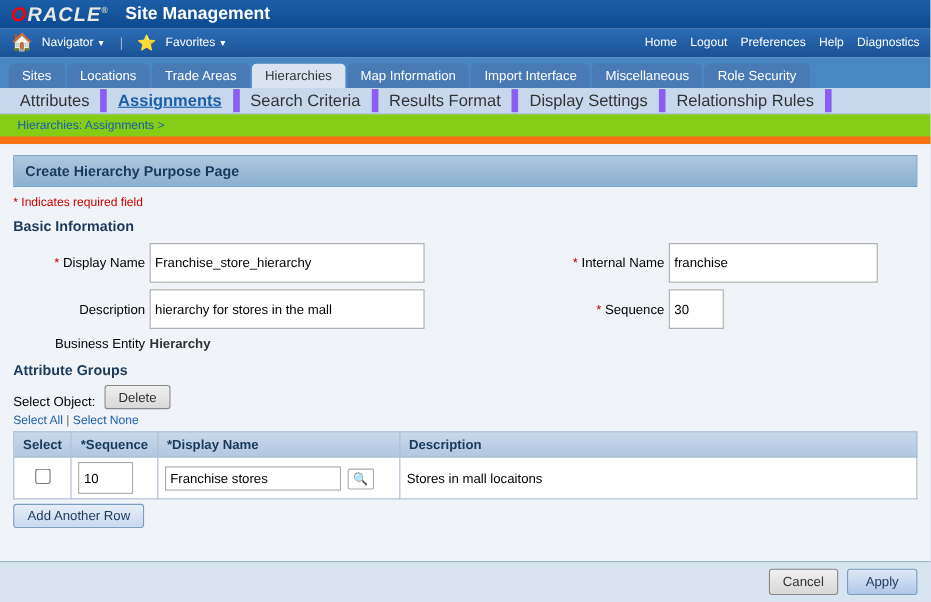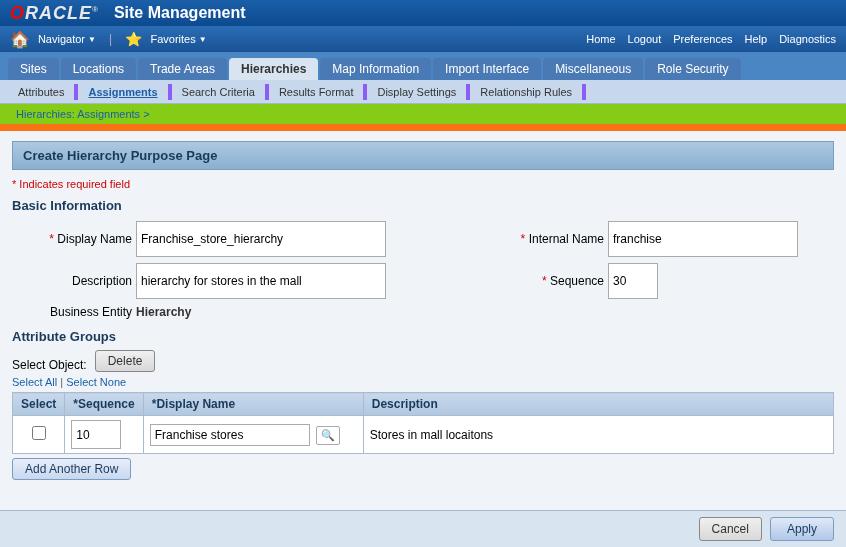--- a/index.html
+++ b/index.html
@@ -15,25 +15,25 @@
     .nav-bar { background: linear-gradient(180deg, #2a6db5 0%, #1a5295 100%); height: 26px; display: flex; align-items: center; padding: 0 10px; justify-content: space-between; }
     .nav-left { display: flex; align-items: center; gap: 5px; }
     .nav-right { display: flex; align-items: center; gap: 12px; color: white; font-size: 11px; }
     .nav-btn { color: white; font-size: 11px; background: none; border: none; cursor: pointer; display: flex; align-items: center; gap: 3px; }
     .nav-btn::after { content: '▼'; font-size: 8px; }
     .nav-link { color: white; font-size: 11px; cursor: pointer; text-decoration: none; }
 
     
     .tabs-main { background: #4a86c4; display: flex; align-items: flex-end; padding: 0 8px; height: 28px; }
     .tab { padding: 4px 12px; font-size: 12px; cursor: pointer; border-radius: 4px 4px 0 0; color: white; background: #4a7ab5; margin-right: 2px; }
-    .tab.active { background: #d8e4f0; color: #333; font-weight: bold; }
+    .tab.active { background: #d8e4f0; color: #333; font-weight: normal; }
 
     
     .tabs-sub { background: #c8d8ec; display: flex; align-items: center; padding: 0 8px; height: 24px; border-bottom: 1px solid #a0b8d0; }
-    .sub-tab { padding: 2px 10px; font-size: 11px; cursor: pointer; color: #333; border-right: 4px solid #8b5cf6; }
+    .sub-tab { padding: 2px 10px; font-size: 15px; cursor: pointer; color: #333; border-right: 6px solid #8b5cf6; }
     .sub-tab.active { color: #1a5fa8; font-weight: bold; text-decoration: underline; }
 
     
     .breadcrumb { background: #84cc16; padding: 4px 16px; font-size: 11px; color: #1a5fa8; border-bottom: 7px solid #f97316; }
     .breadcrumb a { color: #1a5fa8; text-decoration: none; cursor: pointer; }
 
     
     .content { background: #f0f4f8; padding: 10px 12px; height: calc(547px - 38px - 26px - 28px - 24px - 22px); overflow-y: auto; }
 
     

